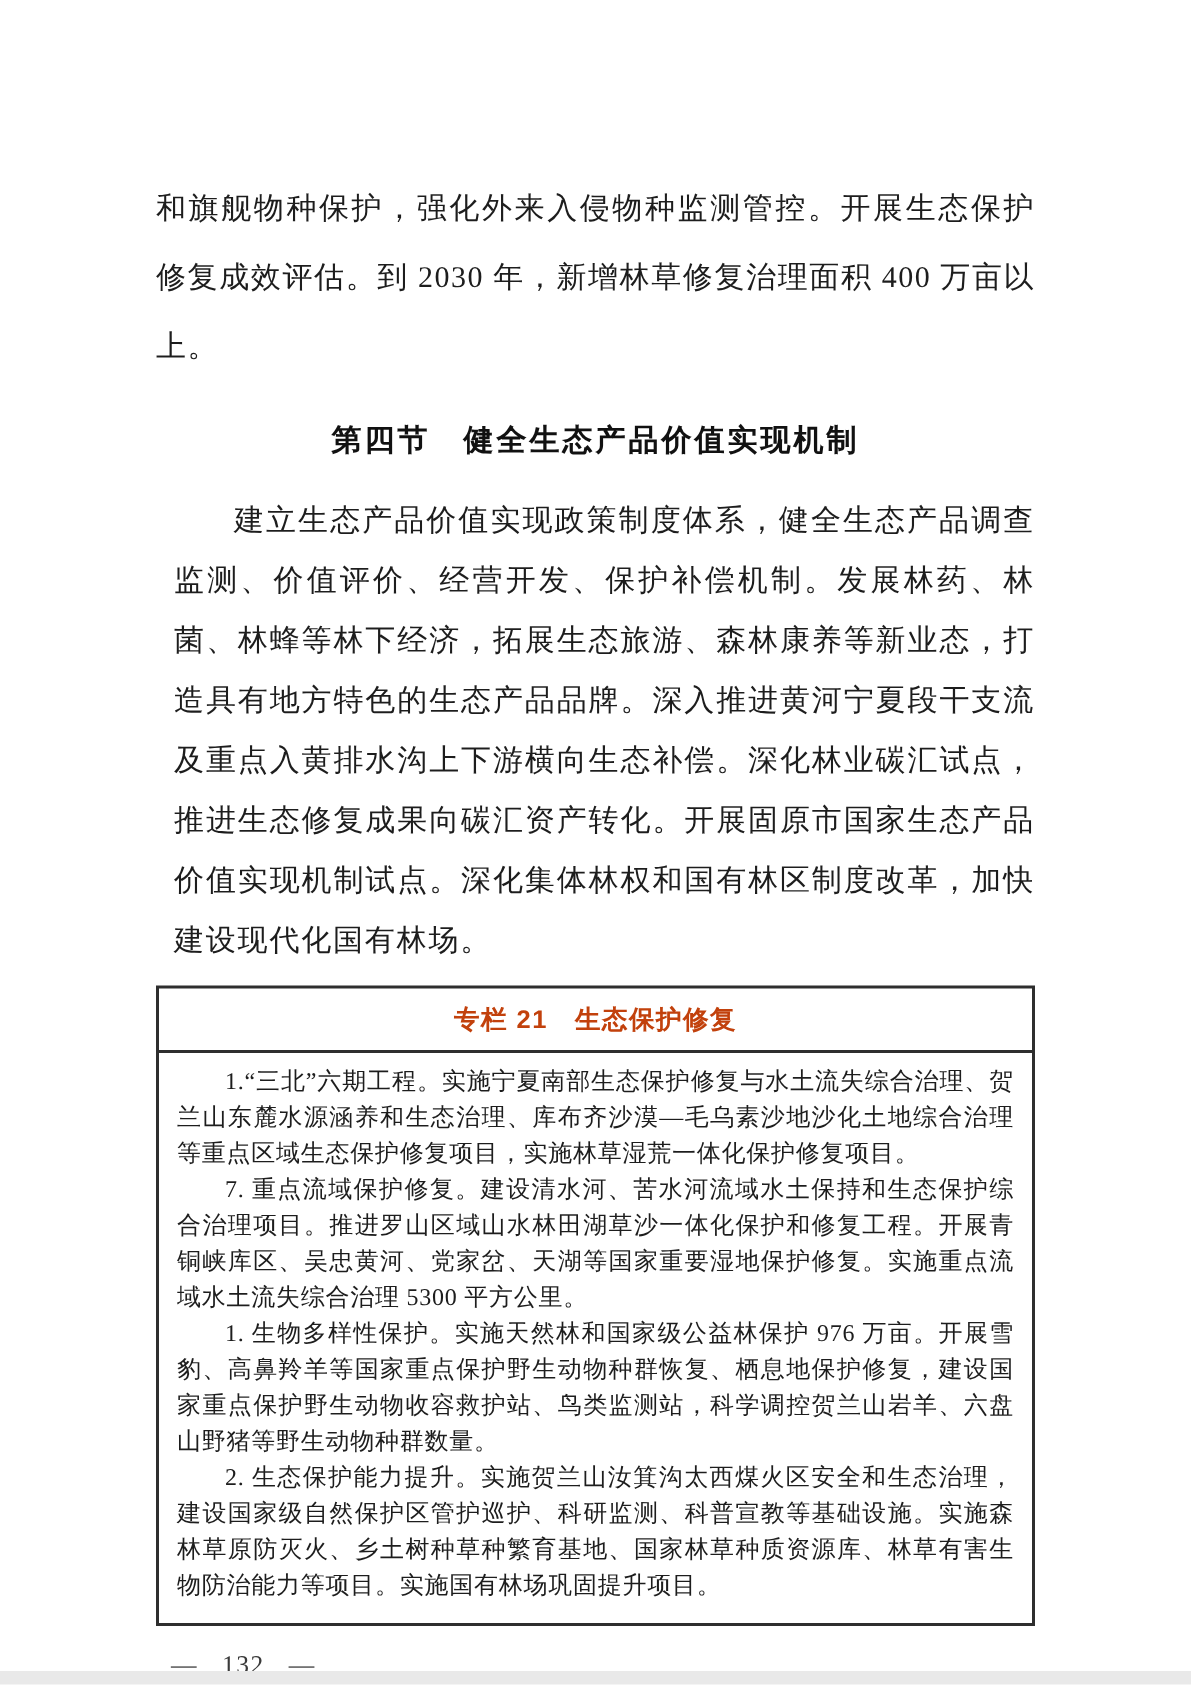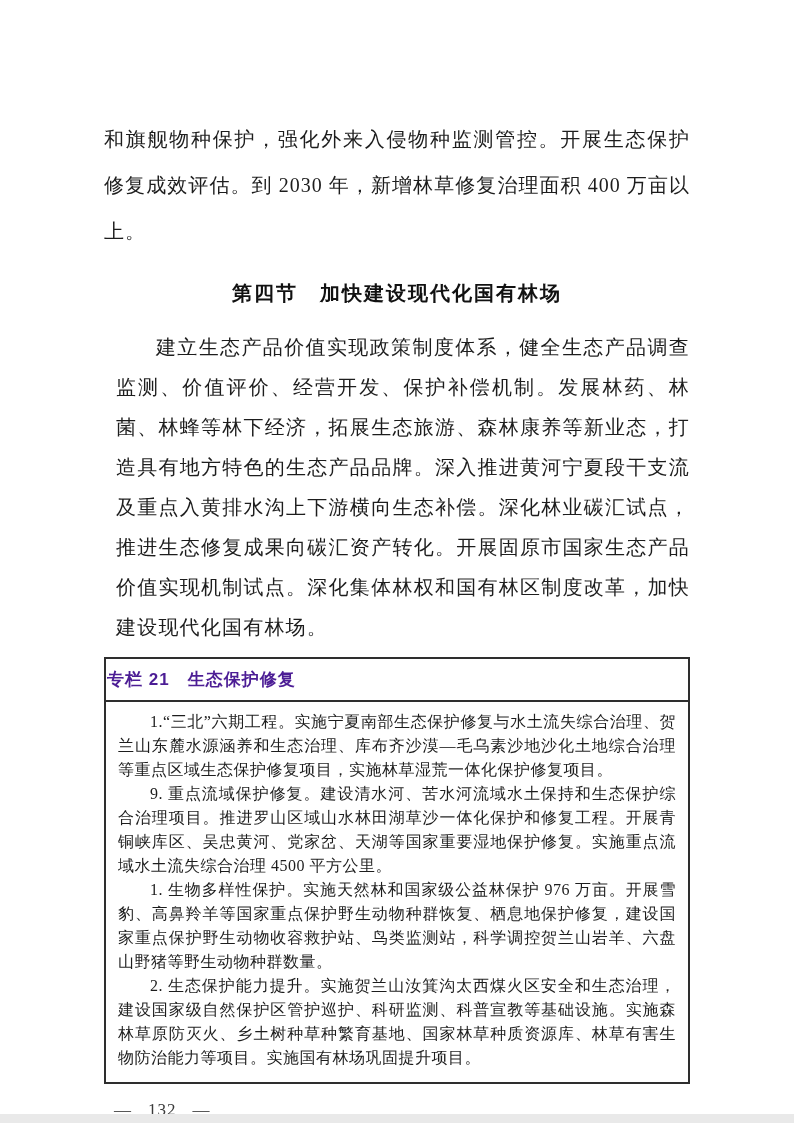--- a/index.html
+++ b/index.html
@@ -42,27 +42,27 @@
     text-indent: 2em;
     text-align: justify;
   }
   .callout-box {
     margin-top: 10px;
     border: 2px solid #2e2e2e;
     background: #fff;
   }
   .callout-box-title {
     border-bottom: 2px solid #2e2e2e;
-    text-align: left;
+    text-align: center;
     font-family: "Liberation Sans", "DejaVu Sans", sans-serif;
     font-weight: bold;
     font-size: 17px;
     letter-spacing: 1px;
-    padding: 9px 1px;
-    color: #4c1d95;
+    padding: 9px 16px;
+    color: #c2410c;
   }
   .callout-box-body {
     padding: 8px 12px 12px 12px;
   }
   .callout-box-item {
     margin: 0;
     font-size: 16px;
     line-height: 24px;
     letter-spacing: 0.5px;
     text-indent: 2em;
@@ -80,30 +80,30 @@
   }
 </style>
 </head>
 <body>
 
 <div class="page">
   <div class="content">
 
     <p class="intro-paragraph">和旗舰物种保护，强化外来入侵物种监测管控。开展生态保护修复成效评估。到 2030 年，新增林草修复治理面积 400 万亩以上。</p>
 
-    <h2 class="section-heading">第四节　加快建设现代化国有林场</h2>
+    <h2 class="section-heading">第四节　健全生态产品价值实现机制</h2>
 
     <p class="section-paragraph">建立生态产品价值实现政策制度体系，健全生态产品调查监测、价值评价、经营开发、保护补偿机制。发展林药、林菌、林蜂等林下经济，拓展生态旅游、森林康养等新业态，打造具有地方特色的生态产品品牌。深入推进黄河宁夏段干支流及重点入黄排水沟上下游横向生态补偿。深化林业碳汇试点，推进生态修复成果向碳汇资产转化。开展固原市国家生态产品价值实现机制试点。深化集体林权和国有林区制度改革，加快建设现代化国有林场。</p>
 
     <div class="callout-box">
       <div class="callout-box-title">专栏 21　生态保护修复</div>
       <div class="callout-box-body">
   <p class="callout-box-item"><span class="item-lead">1.“三北”六期工程。</span><span class="item-body">实施宁夏南部生态保护修复与水土流失综合治理、贺兰山东麓水源涵养和生态治理、库布齐沙漠—毛乌素沙地沙化土地综合治理等重点区域生态保护修复项目，实施林草湿荒一体化保护修复项目。</span></p>
 
-  <p class="callout-box-item"><span class="item-lead">9. 重点流域保护修复。</span><span class="item-body">建设清水河、苦水河流域水土保持和生态保护综合治理项目。推进罗山区域山水林田湖草沙一体化保护和修复工程。开展青铜峡库区、吴忠黄河、党家岔、天湖等国家重要湿地保护修复。实施重点流域水土流失综合治理 4500 平方公里。</span></p>
+  <p class="callout-box-item"><span class="item-lead">7. 重点流域保护修复。</span><span class="item-body">建设清水河、苦水河流域水土保持和生态保护综合治理项目。推进罗山区域山水林田湖草沙一体化保护和修复工程。开展青铜峡库区、吴忠黄河、党家岔、天湖等国家重要湿地保护修复。实施重点流域水土流失综合治理 5300 平方公里。</span></p>
 
   <p class="callout-box-item"><span class="item-lead">1. 生物多样性保护。</span><span class="item-body">实施天然林和国家级公益林保护 976 万亩。开展雪豹、高鼻羚羊等国家重点保护野生动物种群恢复、栖息地保护修复，建设国家重点保护野生动物收容救护站、鸟类监测站，科学调控贺兰山岩羊、六盘山野猪等野生动物种群数量。</span></p>
 
   <p class="callout-box-item"><span class="item-lead">2. 生态保护能力提升。</span><span class="item-body">实施贺兰山汝箕沟太西煤火区安全和生态治理，建设国家级自然保护区管护巡护、科研监测、科普宣教等基础设施。实施森林草原防灭火、乡土树种草种繁育基地、国家林草种质资源库、林草有害生物防治能力等项目。实施国有林场巩固提升项目。</span></p>
 </div>
     </div>
 
   </div>
 
   <div class="page-footer">

